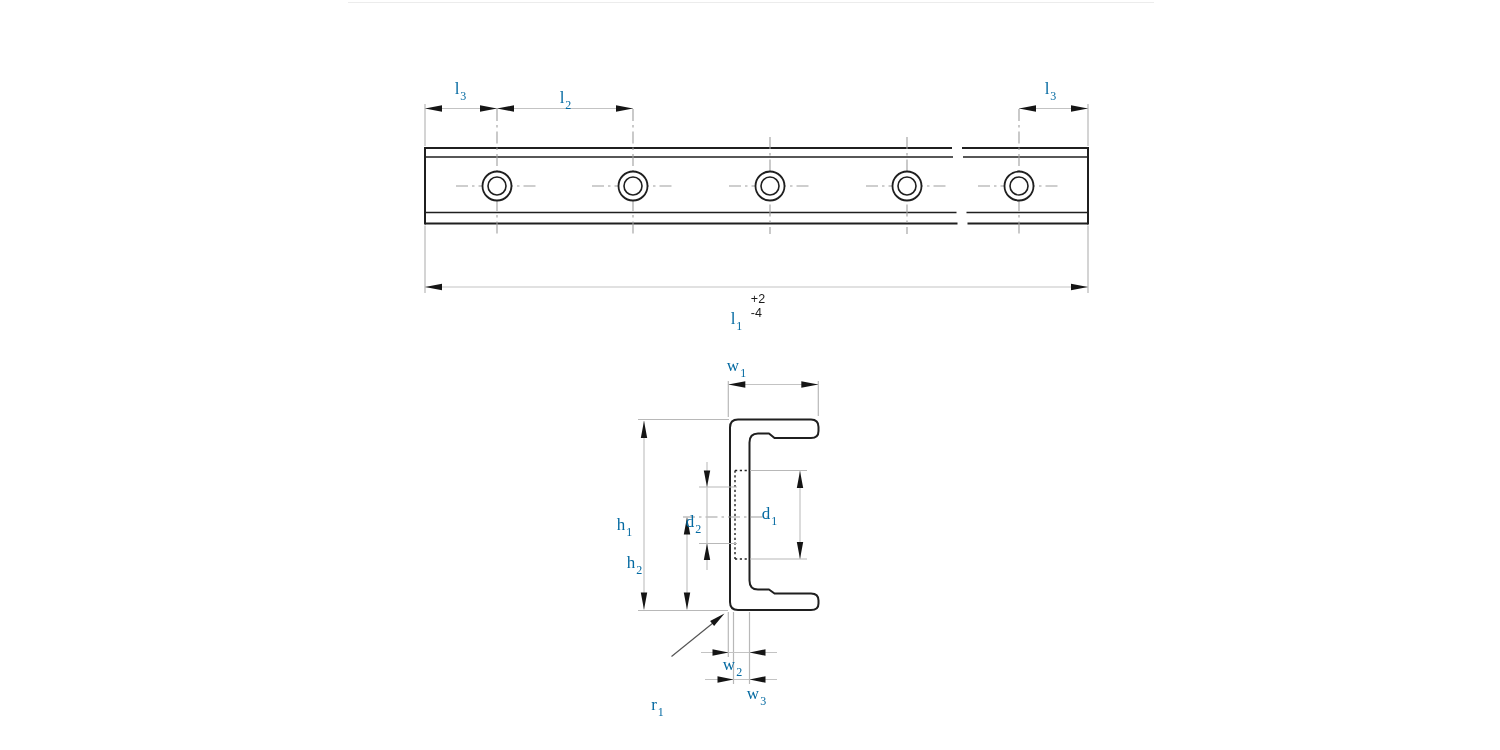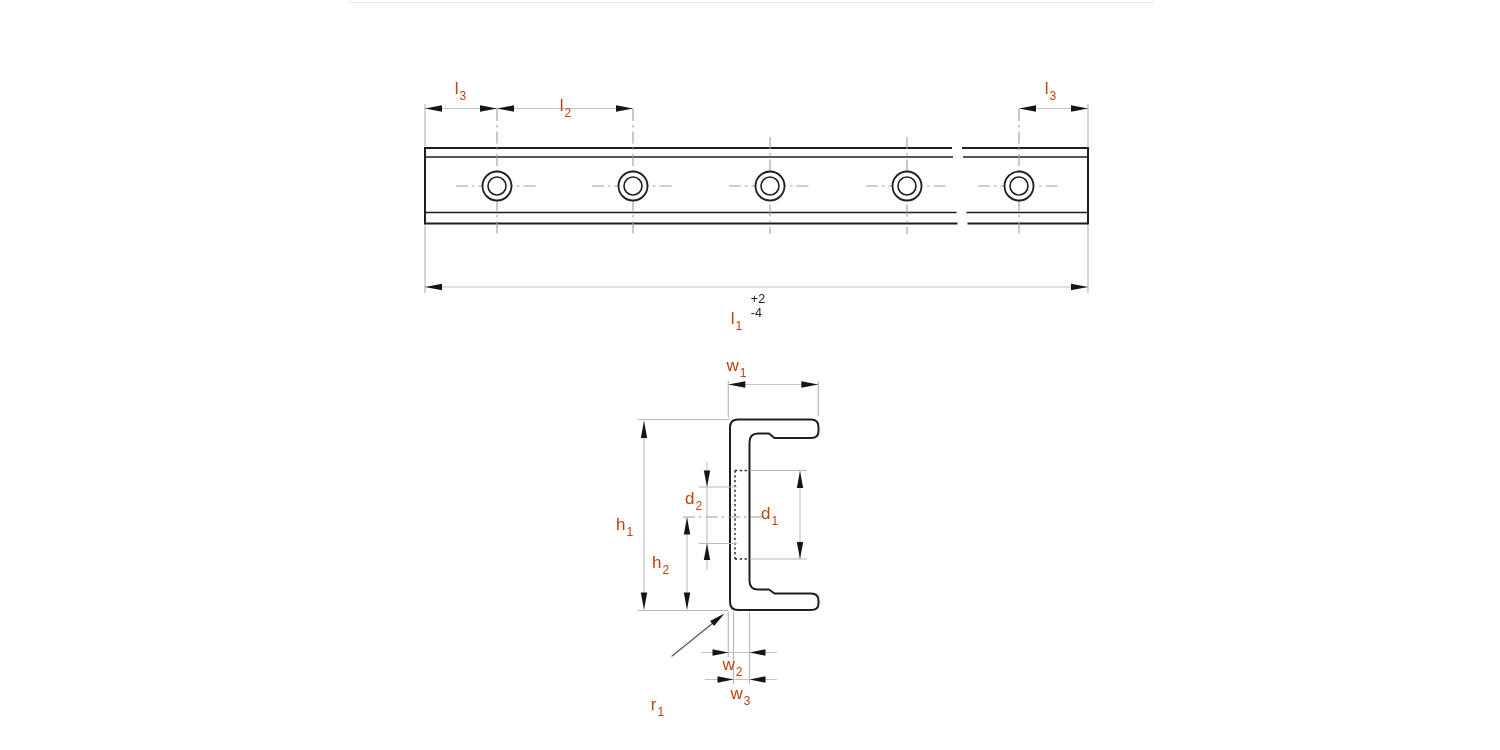--- a/index.html
+++ b/index.html
@@ -3,21 +3,21 @@
 <meta charset="utf-8">
 <style>
   html,body{margin:0;padding:0;background:#ffffff;}
   .canvas{position:relative;width:1500px;height:750px;background:#ffffff;overflow:hidden;
           font-family:"Liberation Sans",sans-serif;}
   .page-top-border{position:absolute;left:348px;top:2px;width:806px;height:0;
           border-top:1.5px solid #ececec;}
   svg{position:absolute;left:0;top:0;}
   .labels{position:absolute;left:0;top:0;width:100%;height:100%;pointer-events:none;}
   .lbl{position:absolute;transform:translate(-50%,-50%);
-       font-size:17px;color:#c2410c;white-space:nowrap;line-height:1;}
+       font-size:17px;color:#0369a1;white-space:nowrap;line-height:1;font-family:Liberation Serif, serif;}
   .lbl sub{font-size:12px;position:relative;bottom:-2px;left:1px;line-height:1;}
   .tol{position:absolute;transform:translate(-50%,-50%);
        font-size:12.5px;line-height:13.5px;color:#1b1b1b;text-align:left;white-space:nowrap;}
 </style>
 </head>
 <body>
 
 <div class="canvas">
 
   <div class="page-top-border"></div>
@@ -157,31 +157,31 @@
         <polygon points="749.5,652.5 765.5,649.3 765.5,655.7"></polygon>
         <polygon points="733.5,679.5 717.5,676.3 717.5,682.7"></polygon>
         <polygon points="749.5,679.5 765.5,676.3 765.5,682.7"></polygon>
         <polygon points="724.5,613.5 714.1,626.1 710.1,621.1"></polygon>
       </g>
     </g>
   </svg>
 
   <div class="labels">
     <div class="lbl" style="left:460px;top:90px"><span>l</span><sub>3</sub></div>
-    <div class="lbl" style="left:565px;top:107px"><span>l</span><sub>2</sub></div>
+    <div class="lbl" style="left:565px;top:99px"><span>l</span><sub>2</sub></div>
     <div class="lbl" style="left:1050px;top:90px"><span>l</span><sub>3</sub></div>
 
     <div class="lbl" style="left:736px;top:320px"><span>l</span><sub>1</sub></div>
     <div class="tol" style="left:758px;top:306px">
       <div>+2</div>
       <div>-4</div>
     </div>
 
     <div class="lbl" style="left:736px;top:367px"><span>w</span><sub>1</sub></div>
     <div class="lbl" style="left:624px;top:526px"><span>h</span><sub>1</sub></div>
-    <div class="lbl" style="left:660px;top:564px"><span>h</span><sub>2</sub></div>
-    <div class="lbl" style="left:693px;top:500px"><span>d</span><sub>2</sub></div>
+    <div class="lbl" style="left:634px;top:564px"><span>h</span><sub>2</sub></div>
+    <div class="lbl" style="left:693px;top:523px"><span>d</span><sub>2</sub></div>
     <div class="lbl" style="left:769px;top:515px"><span>d</span><sub>1</sub></div>
     <div class="lbl" style="left:657px;top:706px"><span>r</span><sub>1</sub></div>
     <div class="lbl" style="left:732px;top:666px"><span>w</span><sub>2</sub></div>
-    <div class="lbl" style="left:740px;top:695px"><span>w</span><sub>3</sub></div>
+    <div class="lbl" style="left:756px;top:695px"><span>w</span><sub>3</sub></div>
   </div>
 </div>
 
 </body></html>

